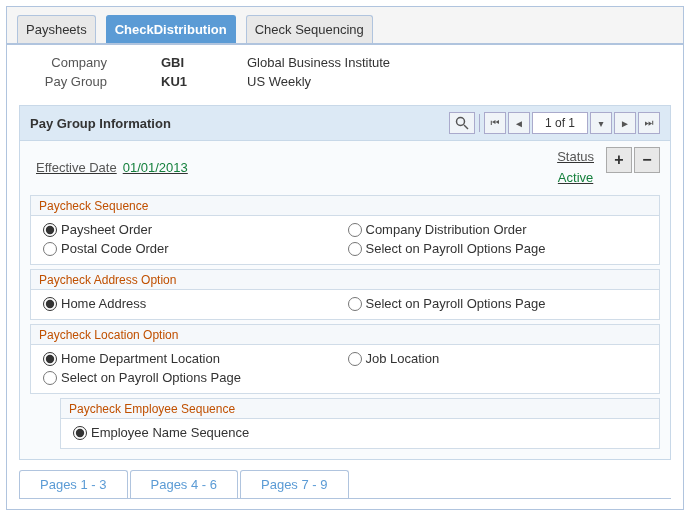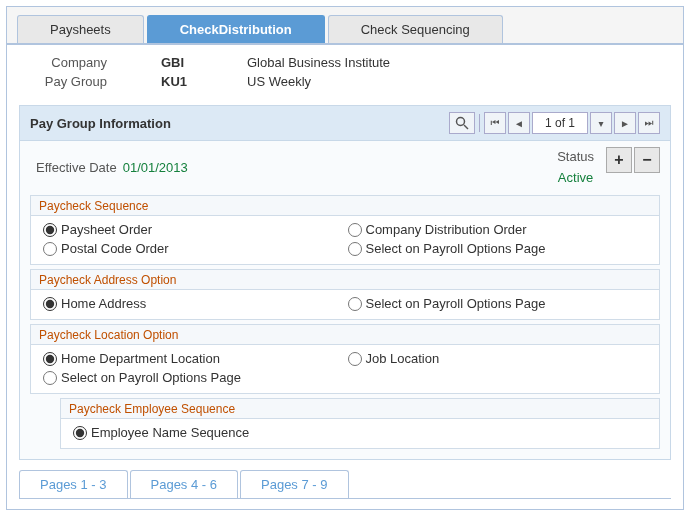--- a/index.html
+++ b/index.html
@@ -13,25 +13,25 @@
 
     
     .tabs-bar {
       display: flex;
       align-items: flex-end;
       border-bottom: 2px solid #b0c4de;
       padding: 8px 10px 0 10px;
       background: #f5f5f5;
     }
     .tab {
-      padding: 6px 32px;
+      padding: 6px 8px;
       cursor: pointer;
       border: 1px solid #b0c4de;
       border-bottom: none;
-      margin-right: 3px;
+      margin-right: 10px;
       background: #e8e8e8;
       color: #333;
       border-radius: 3px 3px 0 0;
       font-size: 13px;
     }
     .tab.active {
       background: #5b9bd5;
       color: #fff;
       font-weight: bold;
       border-color: #5b9bd5;
@@ -265,21 +265,21 @@
         <div class="nav-divider"></div>
         <button class="nav-btn">⏮</button>
         <button class="nav-btn">◄</button>
         <div class="page-indicator">1 of 1</div>
         <button class="nav-btn">▾</button>
         <button class="nav-btn">►</button>
         <button class="nav-btn">⏭</button>
       </div>
     </div>
 
-    <div style="position:relative;">
+    <div style="position:relative;text-decoration:underline;">
       <div class="eff-date-row">
         <div class="eff-left">
           <span class="field-label">Effective Date</span>
           <span class="field-value">01/01/2013</span>
         </div>
         <div class="eff-right">
           <span class="field-label">Status</span>
           <span class="field-value">Active</span>
         </div>
       </div>

